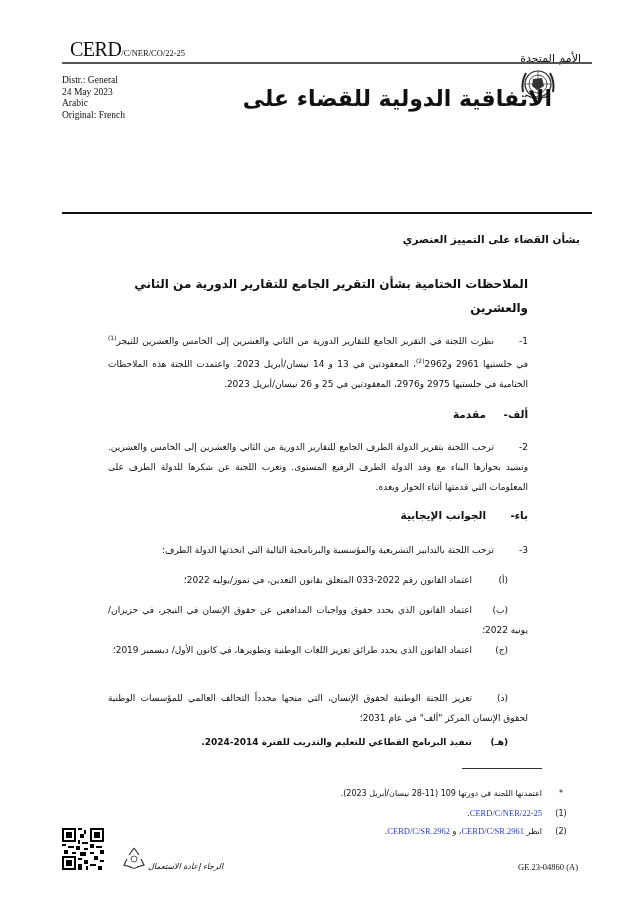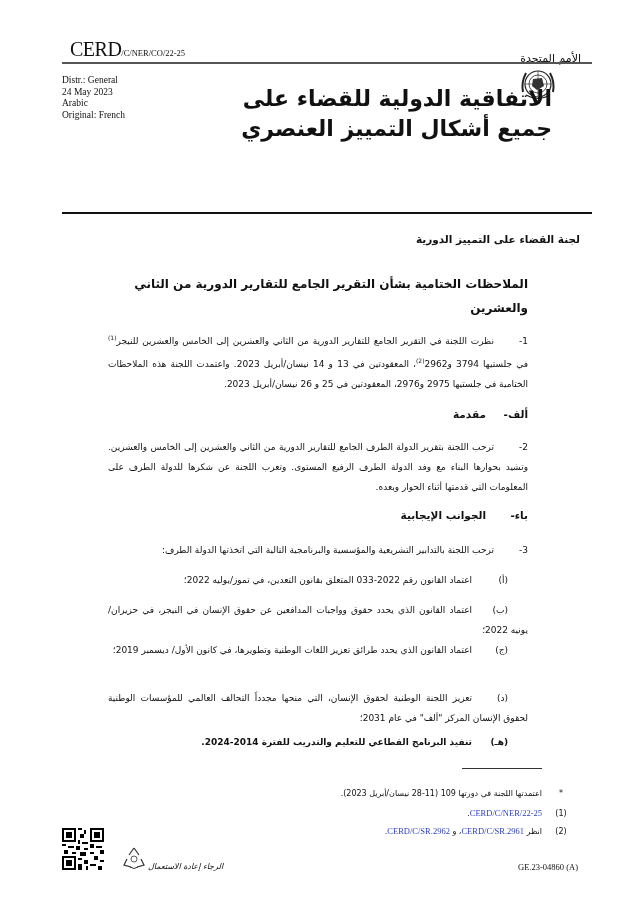--- a/index.html
+++ b/index.html
@@ -67,32 +67,31 @@
   <line x1="20" y1="7" x2="20" y2="33" stroke="#222" stroke-width="0.6"></line>
   <line x1="7" y1="20" x2="33" y2="20" stroke="#222" stroke-width="0.6"></line>
   <path d="M15 15 L24 14 L26 22 L19 26 L14 22 Z" fill="#333"></path>
   <path d="M5 28 Q3 18 8 9" fill="none" stroke="#222" stroke-width="2"></path>
   <path d="M35 28 Q37 18 32 9" fill="none" stroke="#222" stroke-width="2"></path>
   <path d="M8 31 Q20 38 32 31" fill="none" stroke="#222" stroke-width="1.2"></path>
 </svg>
 
 <div id="title" class="abs ar">
   <div>الاتفاقية الدولية للقضاء على</div>
-  <div>جميع أشكال التمييز العنصري</div>
 </div>
 
 <div id="rule-mid" class="abs"></div>
-<div id="committee" class="abs ar">لجنة القضاء على التمييز الدورية</div>
+<div id="committee" class="abs ar">بشأن القضاء على التمييز العنصري</div>
 
 <div id="obs-title" class="abs ar">
   <div>الملاحظات الختامية بشأن التقرير الجامع للتقارير الدورية من الثاني والعشرين</div>
 </div>
 
 <div class="abs ar para" style="top:318px;">
-  <span class="num">1-</span><span>نظرت اللجنة في التقرير الجامع للتقارير الدورية من الثاني والعشرين إلى الخامس والعشرين للنيجر</span><sup>(1)</sup><span> في جلستيها 3794 و2962</span><sup>(2)</sup><span>، المعقودتين في 13 و 14 نيسان/أبريل 2023. واعتمدت اللجنة هذه الملاحظات الختامية في جلستيها 2975 و2976، المعقودتين في 25 و 26 نيسان/أبريل 2023.</span>
+  <span class="num">1-</span><span>نظرت اللجنة في التقرير الجامع للتقارير الدورية من الثاني والعشرين إلى الخامس والعشرين للنيجر</span><sup>(1)</sup><span> في جلستيها 2961 و2962</span><sup>(2)</sup><span>، المعقودتين في 13 و 14 نيسان/أبريل 2023. واعتمدت اللجنة هذه الملاحظات الختامية في جلستيها 2975 و2976، المعقودتين في 25 و 26 نيسان/أبريل 2023.</span>
 </div>
 
 <div class="abs ar head" style="top:398px;">
   <span class="num">ألف-</span><span>مقدمة</span>
 </div>
 
 <div class="abs ar para" style="top:427px;">
   <span class="num">2-</span><span>ترحب اللجنة بتقرير الدولة الطرف الجامع للتقارير الدورية من الثاني والعشرين إلى الخامس والعشرين. وتشيد بحوارها البناء مع وفد الدولة الطرف الرفيع المستوى. وتعرب اللجنة عن شكرها للدولة الطرف على المعلومات التي قدمتها أثناء الحوار وبعده.</span>
 </div>
 

